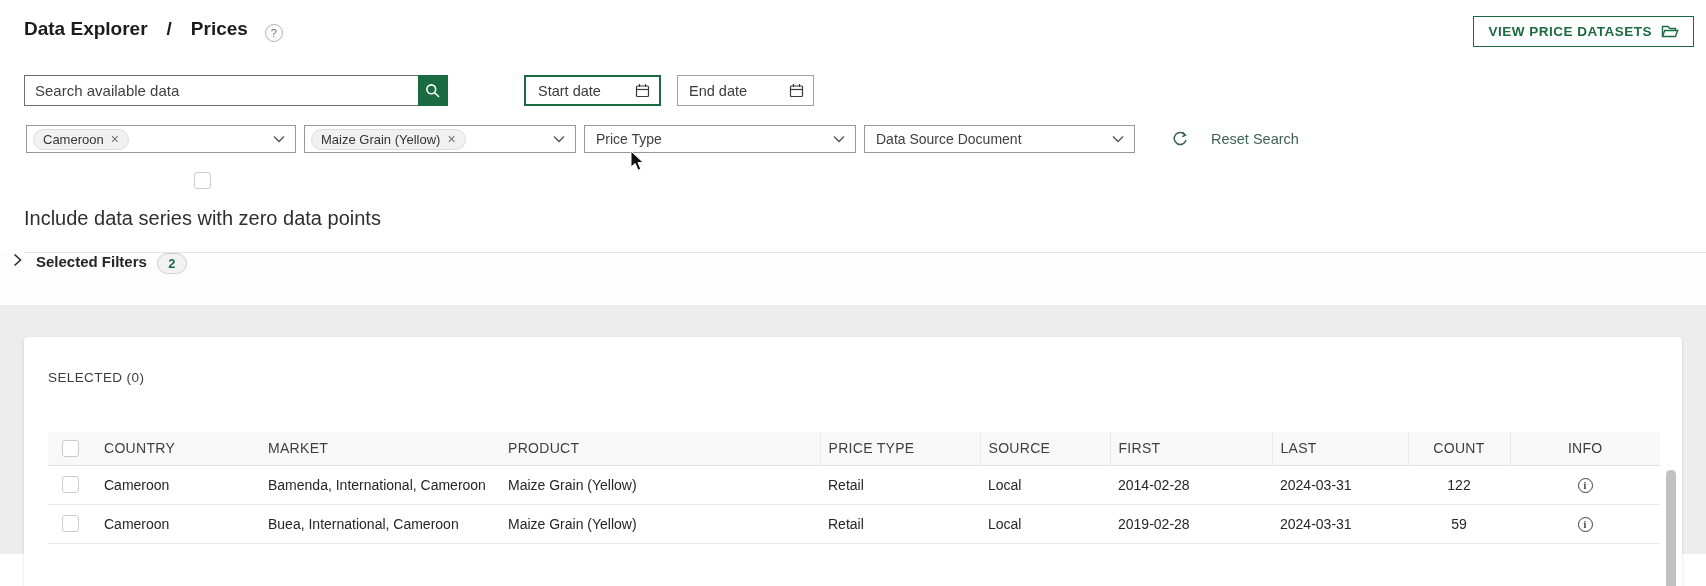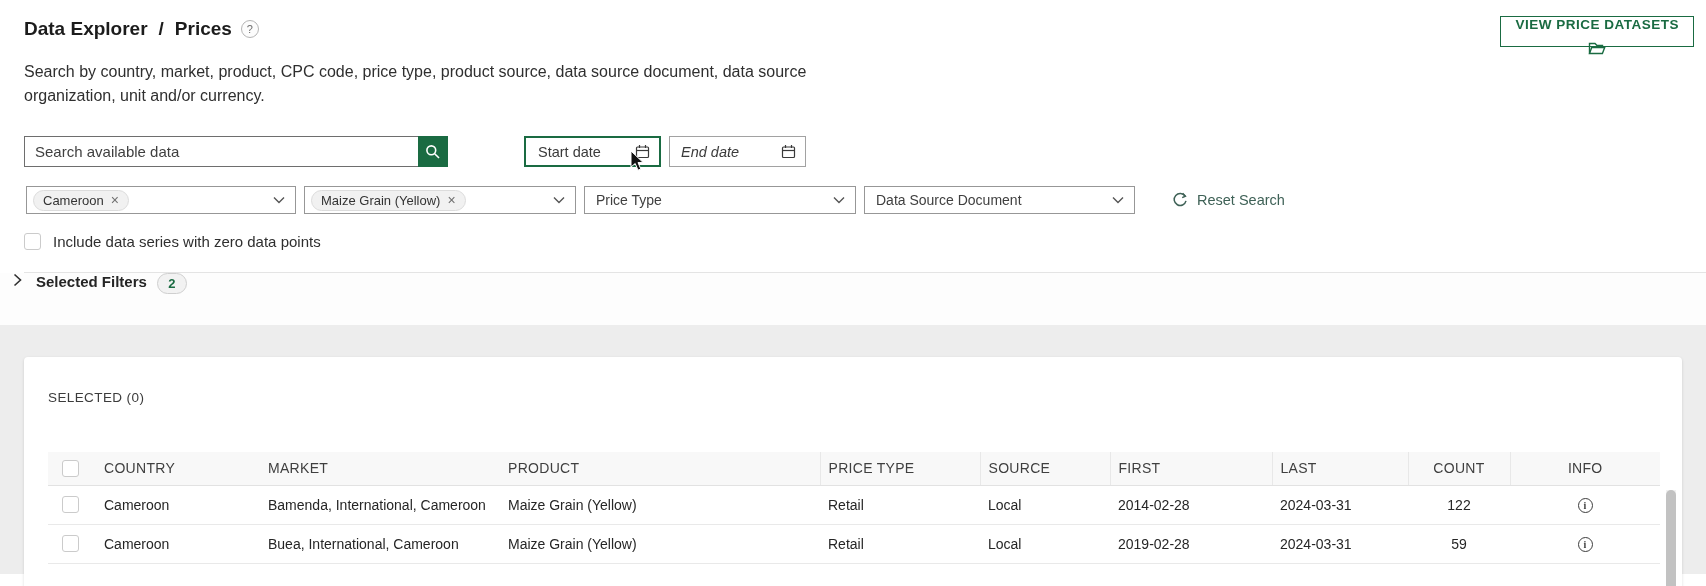--- a/index.html
+++ b/index.html
@@ -10,51 +10,51 @@
   }
   *{box-sizing:border-box;}
   html,body{margin:0;padding:0;}
   body{
     width:1706px;height:586px;overflow:hidden;position:relative;
     background:#fff;font-family:"Liberation Sans",sans-serif;color:#222;
   }
   
   .top{padding:16px 0 0 24px;background:#fff;}
   .header-row{display:flex;justify-content:space-between;align-items:flex-start;padding-right:12px;}
-  .title{display:flex;align-items:center;gap:9px;font-size:19px;font-weight:bold;color:#1c1c1c;line-height:26px;}
+  .title{display:flex;align-items:flex-end;gap:17px;font-size:19px;font-weight:bold;color:#1c1c1c;line-height:26px;}
   .title .sep{margin:0 2px;}
   .help-circle{width:18px;height:18px;border:1px solid #b5b5b5;border-radius:50%;display:inline-flex;
     align-items:center;justify-content:center;font-size:11px;font-weight:normal;color:#6d6d6d;background:#fcfcfc;}
   .btn-outline{height:31px;border:1.6px solid var(--primary-green);background:#fff;color:var(--primary-green);
     font-size:13.5px;font-weight:bold;letter-spacing:.5px;display:inline-flex;align-items:center;gap:9px;
-    padding:0 14px;cursor:pointer;flex-direction:column;}
+    padding:0 14px;cursor:pointer;}
   .desc{margin-top:13px;font-size:16px;line-height:24px;color:#2f2f2f;}
   .search-row{margin-top:28px;display:flex;align-items:center;}
   .search-box{display:flex;width:424px;}
   .search-input{flex:1;height:31px;border:1.5px solid #6e6e6e;border-right:none;padding:0 10px;
     font-size:15px;color:#222;font-family:"Liberation Sans",sans-serif;outline:none;}
   .search-input::placeholder{color:#3f3f3f;opacity:1;}
   .search-btn{width:30px;height:31px;background:var(--primary-green);border:none;display:flex;
     align-items:center;justify-content:center;cursor:pointer;}
   .date-field{width:137px;height:31px;border:1.5px solid #a2a2a2;background:#fff;display:flex;
     align-items:center;justify-content:space-between;padding:0 9px 0 11px;font-size:14.5px;color:#3a3a3a;}
   .date-field.start{border:2px solid var(--primary-green);margin-left:76px;padding-left:12px;}
-  .date-field.end{margin-left:8px;font-style:italic;}
+  .date-field.end{margin-left:16px;}
   .filter-row{margin-top:19px;display:flex;align-items:center;padding-left:2px;}
   .select{height:28px;border:1px solid #979797;background:#fff;display:flex;align-items:center;
     justify-content:space-between;padding:0 10px 0 6px;margin-right:8px;}
   .select .ph{font-size:14px;color:#3f3f3f;padding-left:5px;}
   .w1{width:270px}.w2{width:272px}.w3{width:272px}.w4{width:271px}.w5{width:271px}
   .chip{background:#f1f1f1;border:1px solid #dcdcdc;border-radius:11px;height:21px;display:inline-flex;
     align-items:center;padding:0 9px;gap:7px;font-size:13px;color:#333;}
   .chip .x{color:#6f6f6f;font-size:14px;line-height:1;cursor:pointer;}
-  .reset{margin-left:29px;display:flex;align-items:center;gap:9px;color:var(--reset-link);
+  .reset{margin-left:29px;display:flex;align-items:center;gap:23px;color:var(--reset-link);
     font-size:14.5px;cursor:pointer;}
   .row5{margin-top:19px;display:flex;justify-content:space-between;align-items:center;padding-right:9px;}
-  .checkbox-group{display:flex;align-items:center;gap:12px;font-size:15px;color:#2f2f2f;}
+  .checkbox-group{display:flex;align-items:center;gap:18px;font-size:20px;color:#2f2f2f;flex-direction:column;}
   .checkbox{width:17px;height:17px;border:1.5px solid #cbcbcb;border-radius:3px;background:#fff;cursor:pointer;flex:0 0 auto;}
   .btn-solid{width:209px;height:30px;background:var(--primary-green);color:#fff;border:none;
     font-size:13.5px;font-weight:bold;letter-spacing:.5px;display:flex;align-items:center;
     justify-content:center;gap:9px;cursor:pointer;}
   .divider{margin-top:22px;border-top:1px solid #e4e4e4;}
   
   .selected-filters{height:52px;display:flex;padding-left:13px;background:#fdfdfd;}
   .sf-label{margin-left:14px;font-size:15px;font-weight:bold;color:#252525;}
   .badge{margin-left:10px;min-width:30px;height:21px;padding:0 9px;background:#f2f2f2;border:1px solid #cfcfcf;
     border-radius:11px;display:inline-flex;align-items:center;justify-content:center;
@@ -98,24 +98,20 @@
       <span>VIEW PRICE DATASETS</span>
       <span>
         <svg width="18" height="15" viewBox="0 0 18 15" fill="none" stroke="#1a6b42" stroke-width="1.4">
           <path d="M1.5 12.5 V2.5 H7 L9 4.5 H14.5 V6.5"></path>
           <path d="M3.7 6.5 H16.7 L14.4 12.5 H1.5 Z"></path>
         </svg>
       </span>
     </button>
   </div>
 
-  <div class="desc">
-    <div>Search by country, market, product, CPC code, price type, product source, data source document, data source</div>
-    <div>organization, unit and/or currency.</div>
-  </div>
 
   <div class="search-row">
     <div class="search-box">
       <input class="search-input" type="text" placeholder="Search available data" style="">
       <button class="search-btn">
         <span>
           <svg width="16" height="16" viewBox="0 0 16 16" fill="none" stroke="#fff" stroke-width="1.6">
             <circle cx="6.3" cy="6.3" r="4.4"></circle>
               <line x1="9.7" y1="9.7" x2="14" y2="14"></line>
           </svg>

